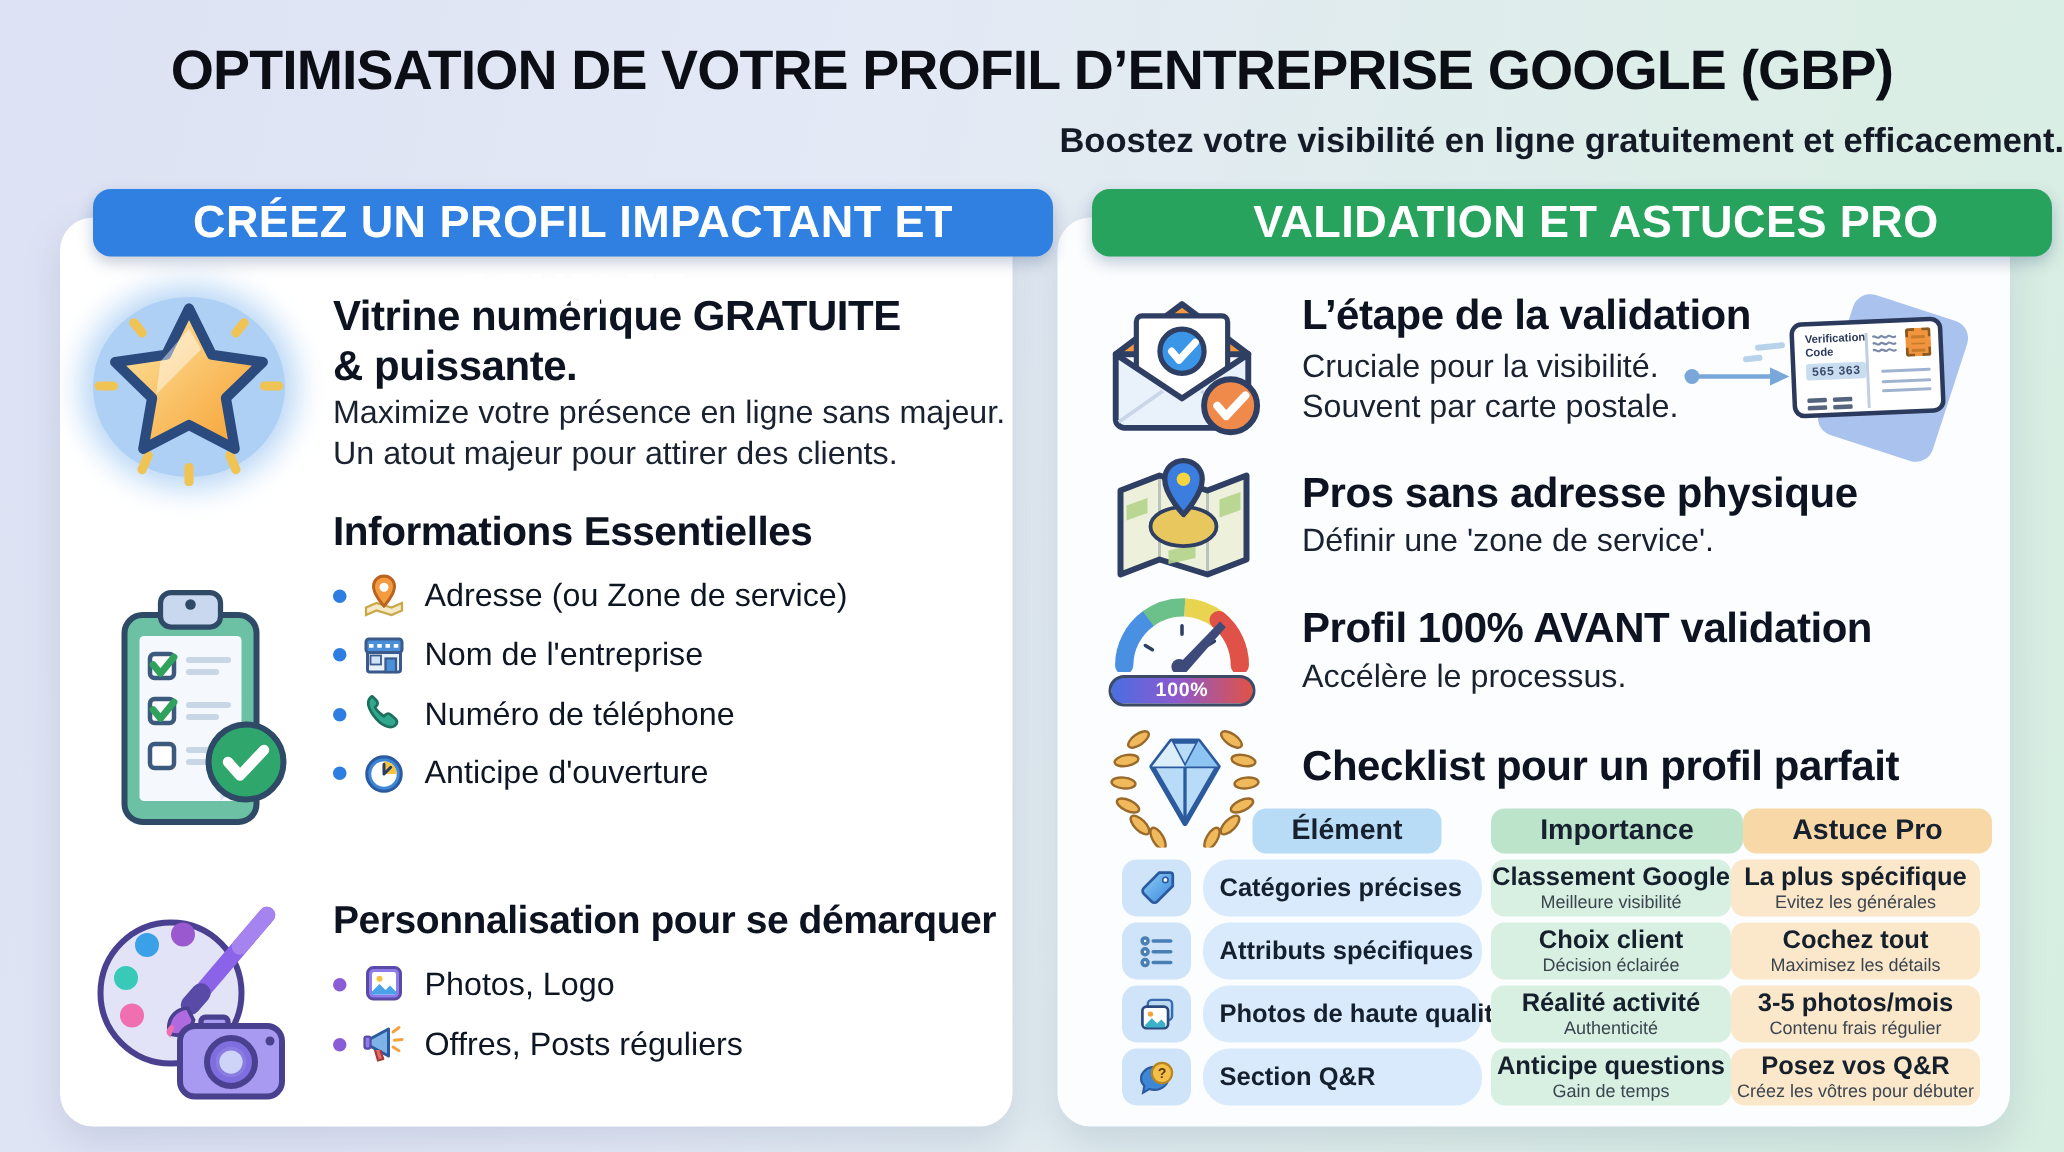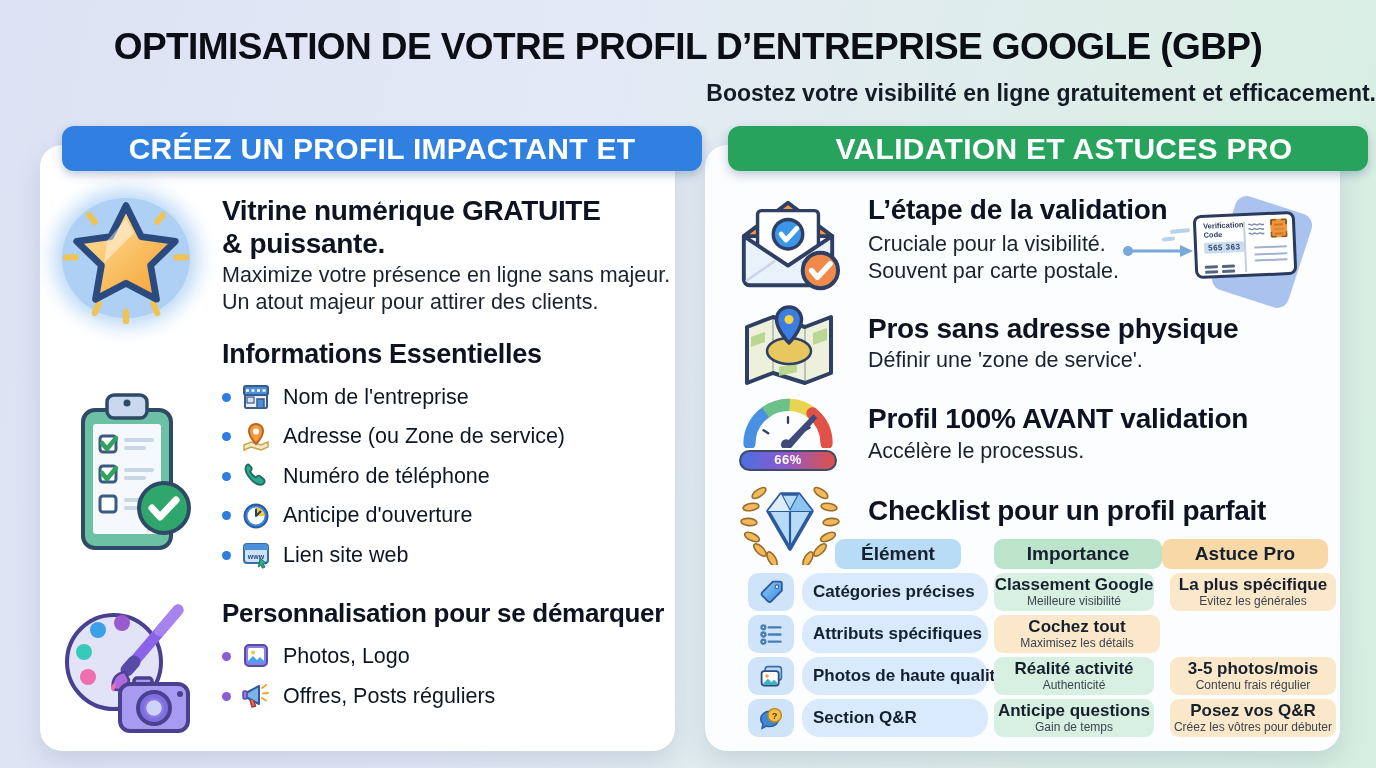--- a/index.html
+++ b/index.html
@@ -81,21 +81,21 @@
         line-height:30px; height:30px; }
   .th.element { background:#b9dcf6; padding:0 26px; }
   .th.importance { background:#bce4ca; width:100%; }
   .th.astuce { background:#f8d8a6; width:100%; }
   .t-row { display:flex; align-items:stretch; height:38px; margin-bottom:4px; }
   .t-icon { width:46px; flex:0 0 auto; background:#cfe4f8; border-radius:10px; margin-right:8px;
             display:flex; align-items:center; justify-content:center; }
   .td-element { width:186px; flex:0 0 auto; background:#d8eafb; border-radius:18px; margin-right:6px;
                 display:flex; align-items:center; padding-left:11px; font-size:17px; font-weight:800;
                 color:#14202e; white-space:nowrap; }
-  .td-mid { width:160px; flex:0 0 auto; background:#d8f0e1; border-radius:9px; margin-right:16px;
+  .td-mid { width:160px; flex:0 0 auto; background:#d8f0e1; border-radius:9px; margin-right:0;
             text-align:center; padding-top:2px; }
   .td-end { width:166px; flex:0 0 auto; background:#fbe7c9; border-radius:9px; text-align:center; padding-top:2px; }
   .cell-title { font-size:17px; font-weight:800; color:#15202c; line-height:19px; white-space:nowrap; }
   .cell-sub { font-size:12px; font-weight:500; color:#3a4550; line-height:14px; white-space:nowrap; }
 </style>
 </head>
 <body>
 
 <div class="canvas">
 
@@ -168,67 +168,56 @@
     </svg>
   </div>
 
   <div class="h-sec" style="left:222px;top:339px;font-size:27px;">Informations Essentielles</div>
 
   <div class="bullet-list" style="top:382px;">
     <div class="bullet-row">
       <span class="dot blue"></span>
       <span class="mini-icon">
         <svg viewBox="0 0 30 30" width="30" height="30">
+          <path d="M3 23l7-3 10 3 7-3v5l-7 3-10-3-7 3z" fill="#f5e9c8" stroke="#c9a84a" stroke-width="1.5"></path>
+          <path d="M15 2c-4 0-7 3-7 7 0 5.5 7 13 7 13s7-7.5 7-13c0-4-3-7-7-7z" fill="#f59a3e" stroke="#b8641f" stroke-width="2"></path>
+          <circle cx="15" cy="9.5" r="3" fill="#fff"></circle>
+        </svg></span>
+      <span class="bullet-label">Adresse (ou Zone de service)</span>
+    </div>
+    <div class="bullet-row">
+      <span class="dot blue"></span>
+      <span class="mini-icon">
+        <svg viewBox="0 0 30 30" width="30" height="30">
           <rect x="4" y="12" width="22" height="14" rx="1.5" fill="#e8f0fa" stroke="#3a5a8c" stroke-width="2"></rect>
           <rect x="16" y="17" width="7" height="9" fill="#4a90d9" stroke="#3a5a8c" stroke-width="1.5"></rect>
           <rect x="6" y="15" width="7" height="6" fill="#cfe2f8" stroke="#3a5a8c" stroke-width="1.2"></rect>
           <rect x="3" y="4" width="24" height="9" rx="2" fill="#4a90d9" stroke="#3a5a8c" stroke-width="2"></rect>
           <path d="M5 8.5h20" stroke="#fff" stroke-width="2.5" stroke-dasharray="3 2.5"></path>
         </svg></span>
       <span class="bullet-label">Nom de l'entreprise</span>
     </div>
     <div class="bullet-row">
       <span class="dot blue"></span>
       <span class="mini-icon">
         <svg viewBox="0 0 30 30" width="30" height="30">
-          <path d="M3 23l7-3 10 3 7-3v5l-7 3-10-3-7 3z" fill="#f5e9c8" stroke="#c9a84a" stroke-width="1.5"></path>
-          <path d="M15 2c-4 0-7 3-7 7 0 5.5 7 13 7 13s7-7.5 7-13c0-4-3-7-7-7z" fill="#f59a3e" stroke="#b8641f" stroke-width="2"></path>
-          <circle cx="15" cy="9.5" r="3" fill="#fff"></circle>
-        </svg></span>
-      <span class="bullet-label">Adresse (ou Zone de service)</span>
-    </div>
-    <div class="bullet-row">
-      <span class="dot blue"></span>
-      <span class="mini-icon">
-        <svg viewBox="0 0 30 30" width="30" height="30">
           <path d="M6 4C4 6 3 9 8 16s11 9 14 7c2-1.5 2-3 1-4.5l-3.5-3c-1-1-2.5-1-3.5 0l-1 1c-2-1-5-4-6-6l1-1c1-1 1-2.5 0-3.5L7.5 3.5C7 3 6.5 3.5 6 4z" fill="#2fa88f" stroke="#1d6e5d" stroke-width="1.8" stroke-linejoin="round"></path>
         </svg></span>
       <span class="bullet-label">Numéro de téléphone</span>
     </div>
     <div class="bullet-row">
       <span class="dot blue"></span>
       <span class="mini-icon">
         <svg viewBox="0 0 30 30" width="30" height="30">
           <circle cx="15" cy="15" r="11.5" fill="#3e86d6" stroke="#2b5a9e" stroke-width="2"></circle>
           <circle cx="15" cy="15" r="8.5" fill="#fff"></circle>
           <path d="M15 15V6.5A8.5 8.5 0 0 1 23.5 15z" fill="#f5c542"></path>
           <path d="M15 15l4.5-4.5M15 15V8.5" stroke="#2b3c5e" stroke-width="2" stroke-linecap="round"></path>
         </svg></span>
       <span class="bullet-label">Anticipe d'ouverture</span>
-    </div>
-    <div class="bullet-row">
-      <span class="dot blue"></span>
-      <span class="mini-icon">
-        <svg viewBox="0 0 30 30" width="30" height="30">
-          <rect x="3" y="4" width="24" height="19" rx="3" fill="#cfe2f8" stroke="#3a6ab0" stroke-width="2"></rect>
-          <path d="M3 10V7a3 3 0 0 1 3-3h18a3 3 0 0 1 3 3v3z" fill="#4a90d9"></path>
-          <text x="15" y="19" font-size="7" font-weight="bold" fill="#2b4a7e" text-anchor="middle" font-family="Liberation Sans, sans-serif">www</text>
-          <path d="M19 18l6.5 5.5-3.2.4 1.6 3.2-2.4 1.1-1.6-3.2-2.4 2z" fill="#2fa88f" stroke="#1d6e5d" stroke-width="1"></path>
-        </svg></span>
-      <span class="bullet-label">Lien site web</span>
     </div>
   </div>
 
   <div class="abs" style="left:62px;top:600px;">
     <svg width="132" height="142" viewBox="0 0 132 142">
       <circle cx="52" cy="62" r="47" fill="#e3e3f7" stroke="#4a4090" stroke-width="4"></circle>
       <circle cx="36" cy="30" r="8" fill="#3aa0e8"></circle>
       <circle cx="22" cy="52" r="8" fill="#38c9b8"></circle>
       <circle cx="26" cy="77" r="8" fill="#ef6fb0"></circle>
       <circle cx="60" cy="23" r="8" fill="#9b59d0"></circle>
@@ -352,21 +341,21 @@
     <svg width="94" height="56" viewBox="0 0 100 58">
       <path d="M9 54A41 41 0 0 1 26 21" stroke="#4a90e2" stroke-width="13" fill="none" stroke-linecap="round"></path>
       <path d="M26 21A41 41 0 0 1 52 13" stroke="#6cc08a" stroke-width="13" fill="none"></path>
       <path d="M52 13a41 41 0 0 1 24 9" stroke="#e8d44f" stroke-width="13" fill="none"></path>
       <path d="M76 22a41 41 0 0 1 15 32" stroke="#e05247" stroke-width="13" fill="none" stroke-linecap="round"></path>
       <path d="M24 40l5 3M50 26v6M73 37l-5 3" stroke="#2e3f63" stroke-width="2.5" stroke-linecap="round"></path>
       <path d="M45 56l32-33 4 4-28 32z" fill="#3d4a7a"></path>
       <circle cx="48" cy="55" r="5.5" fill="#3d4a7a"></circle>
     </svg>
   </div>
-  <div class="gauge-pill">66%</div>
+  <div class="gauge-pill">100%</div>
 
   <div class="h-sec" style="left:868px;top:403px;font-size:28px;">Profil 100% AVANT validation</div>
   <div class="body-txt" style="left:868px;top:438px;">Accélère le processus.</div>
 
   <div class="abs" style="left:737px;top:477px;">
     <svg width="106" height="88" viewBox="0 0 106 88">
       <g fill="#f0b95c" stroke="#9a6a2a" stroke-width="1.6">
         <ellipse cx="22" cy="16" rx="8" ry="3.6" transform="rotate(-35 22 16)"></ellipse>
         <ellipse cx="14" cy="30" rx="8" ry="3.6" transform="rotate(-10 14 30)"></ellipse>
         <ellipse cx="12" cy="45" rx="8" ry="3.6" transform="rotate(5 12 45)"></ellipse>
@@ -432,20 +421,24 @@
         <svg viewBox="0 0 30 30" width="27" height="27">
           <g stroke="#4a7fb5" stroke-width="2.6" stroke-linecap="round">
             <circle cx="6" cy="7" r="2.2" fill="#fff"></circle>
             <circle cx="6" cy="15" r="2.2" fill="#fff"></circle>
             <circle cx="6" cy="23" r="2.2" fill="#fff"></circle>
             <path d="M12 7h13M12 15h13M12 23h13"></path>
           </g>
         </svg>
         </div>
       <div class="td-element">Attributs spécifiques</div>
+      <div class="td-mid">
+        <div class="cell-title">Choix client</div>
+        <div class="cell-sub">Décision éclairée</div>
+      </div>
       <div class="td-end">
         <div class="cell-title">Cochez tout</div>
         <div class="cell-sub">Maximisez les détails</div>
       </div>
     </div>
 
     <div class="t-row">
       <div class="t-icon">
         <svg viewBox="0 0 30 30" width="27" height="27">
           <rect x="8" y="4" width="18" height="15" rx="3" fill="#bcd9f2" stroke="#3a6ab0" stroke-width="1.8"></rect>

